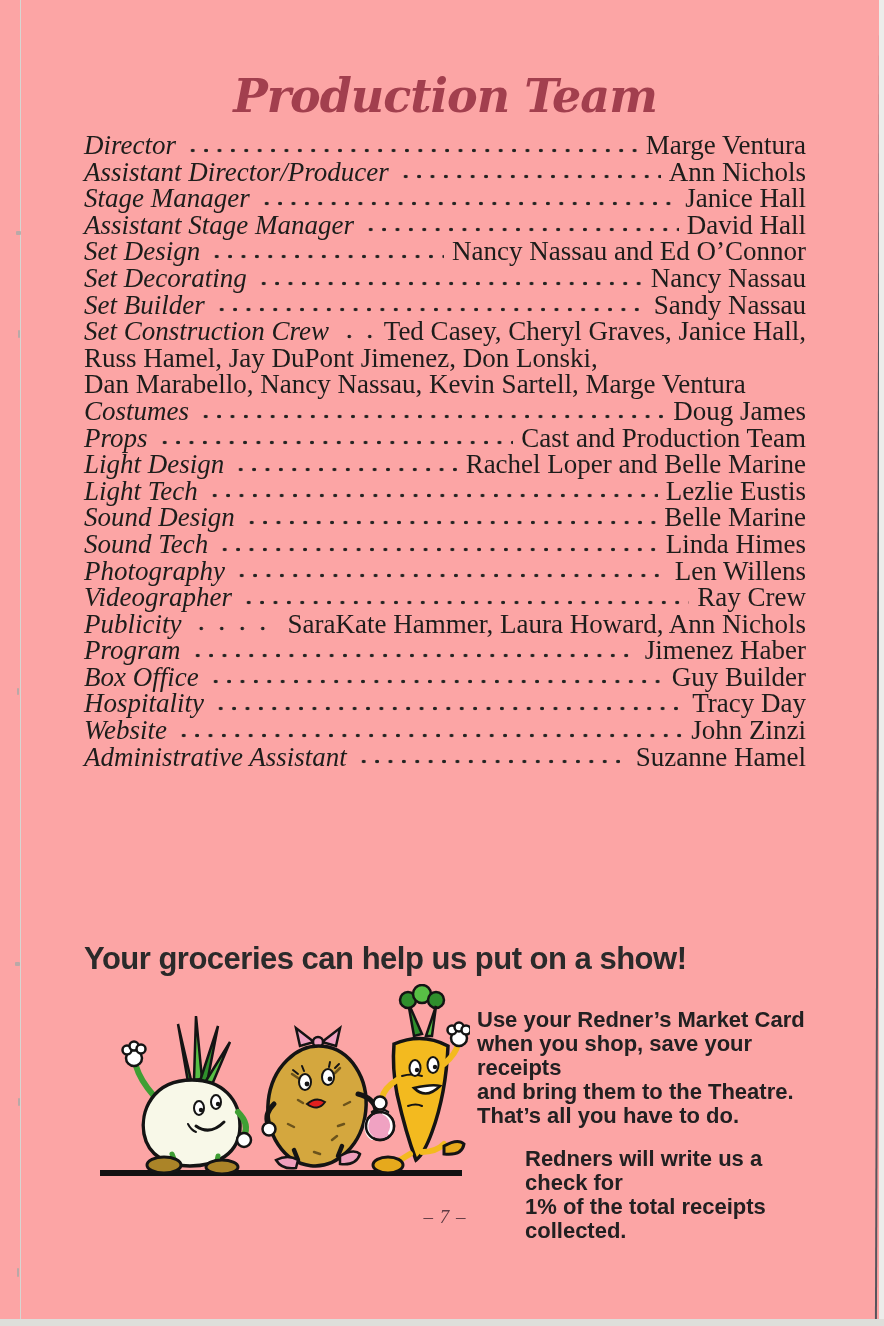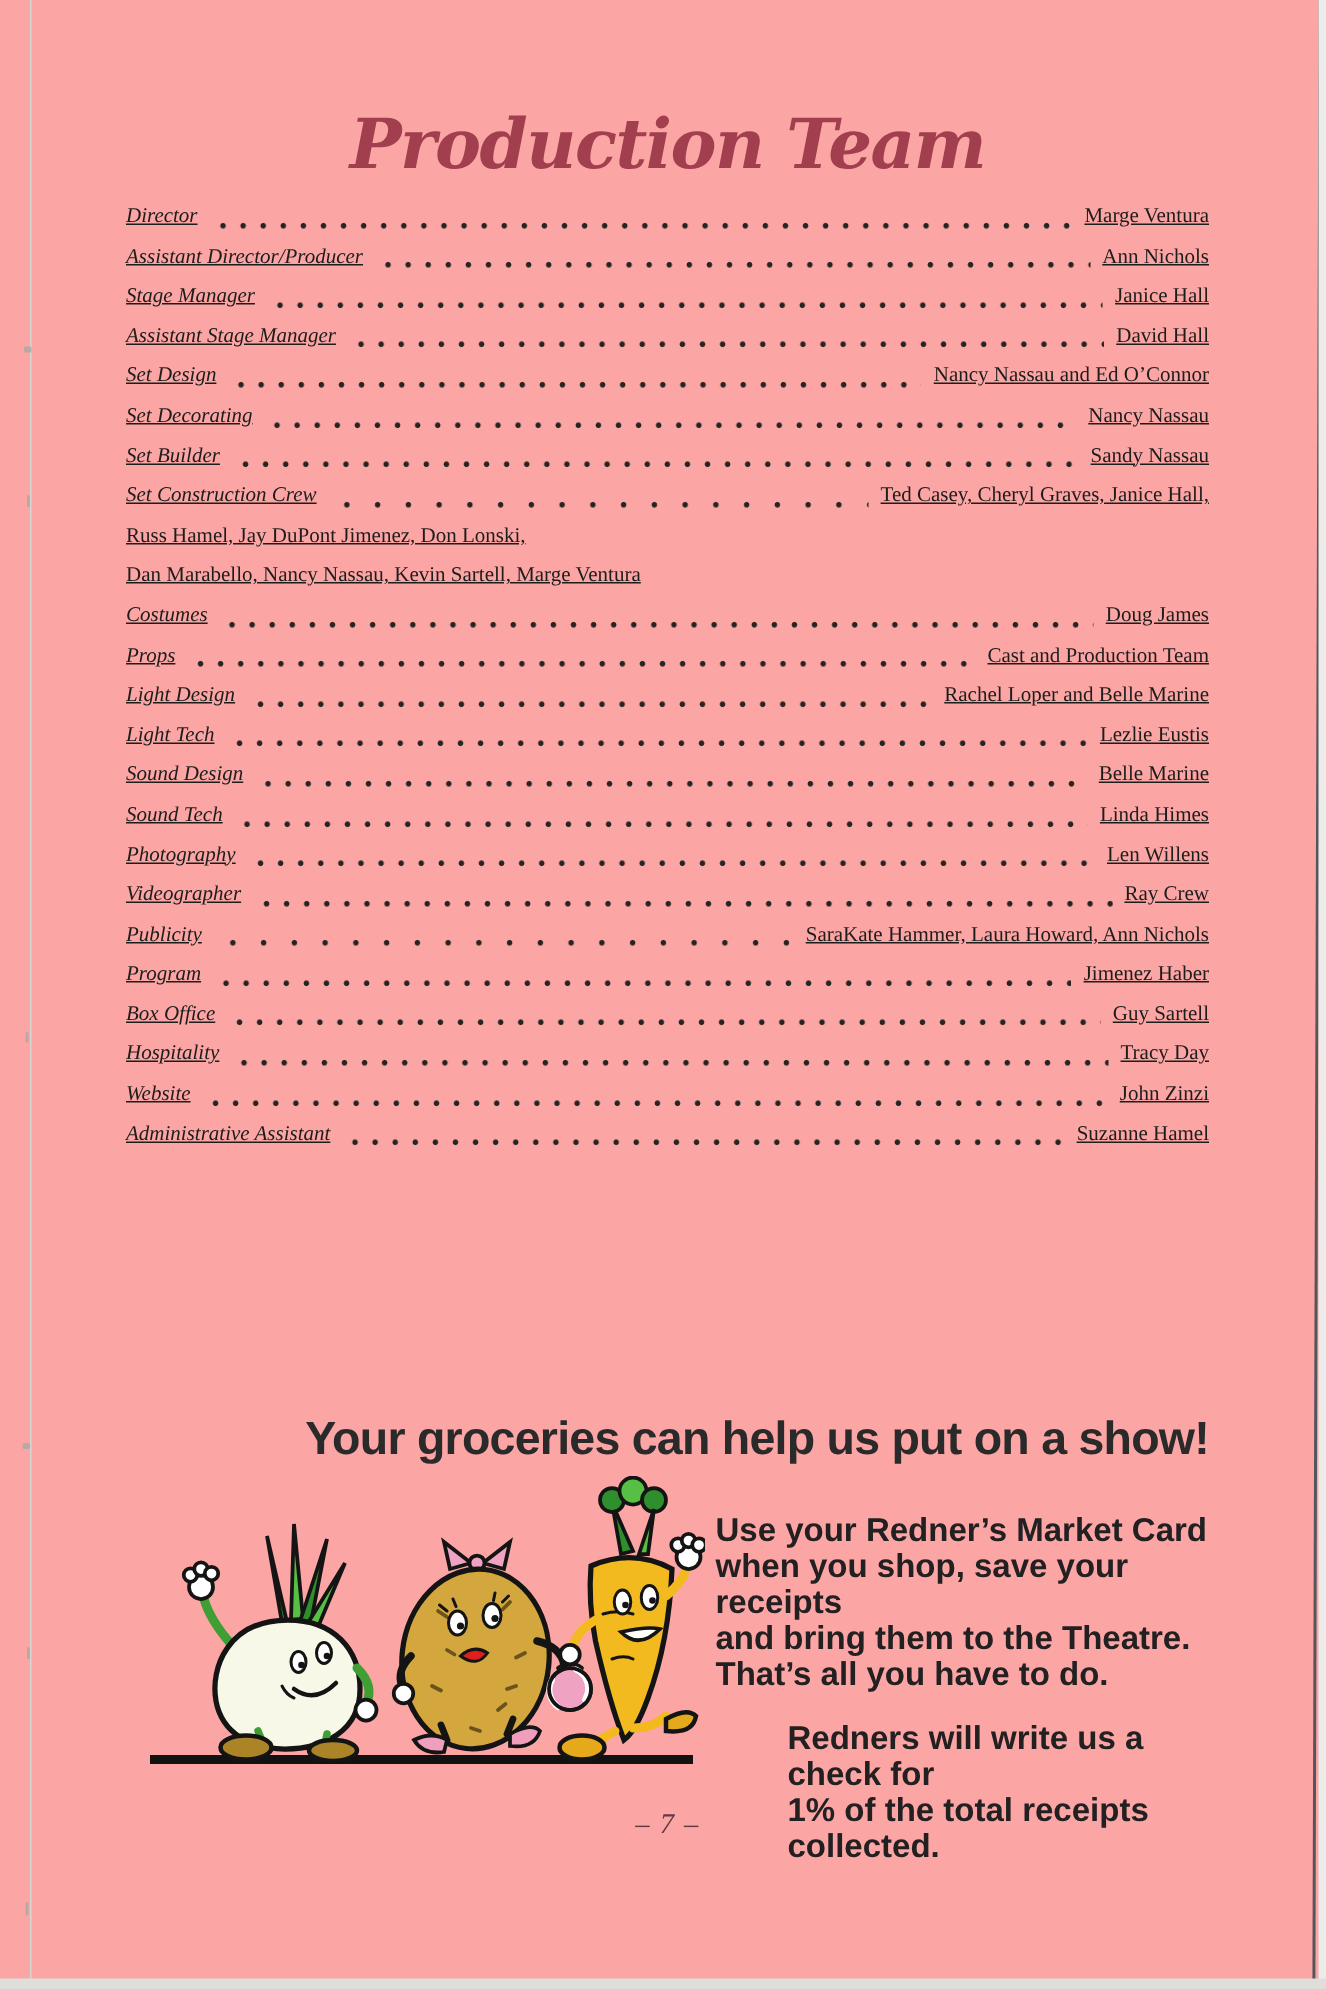--- a/index.html
+++ b/index.html
@@ -19,35 +19,35 @@
   .bottom-edge{position:absolute;left:0;top:1319px;width:884px;height:7px;background:#dededa;}
   
   .title{
     position:absolute;left:84px;top:68px;width:722px;
     text-align:center;
     font-family:"DejaVu Serif", serif;
     font-style:italic;font-weight:bold;
     font-size:46px;line-height:56px;letter-spacing:-1px;
   }
   
-  .credits{position:absolute;left:84px;top:132px;width:722px;font-size:14px;text-decoration:underline;}
+  .credits{position:absolute;left:84px;top:132px;width:722px;font-size:27px;}
   .credit-row{display:flex;line-height:26.6px;}
   .credit-role{font-style:italic;white-space:nowrap;}
   .credit-dots{
     flex:1 1 auto;align-self:flex-end;height:5px;
     margin:0 8px 6px 8px;
     background:radial-gradient(circle, #242422 1.6px, rgba(0,0,0,0) 2.1px) 2px 0 / 13.4px 5px repeat-x;
   }
   .credit-dots.wide{background-size:20.5px 5px;}
   .credit-name{white-space:nowrap;}
   .credit-cont{line-height:26.6px;text-align:left;}
   
   .ad-headline{
     position:absolute;left:84px;top:941px;width:722px;
-    text-align:right;
+    text-align:left;
     font-family:"Liberation Sans", sans-serif;
     font-weight:bold;font-size:31px;letter-spacing:-0.5px;
     color:#2a2a2a;
   }
   .ad-copy{
     position:absolute;left:477px;top:1008px;width:330px;
     font-family:"Liberation Sans", sans-serif;
     font-weight:bold;font-size:22px;line-height:24px;
     color:#222021;
   }
@@ -185,21 +185,21 @@
 
     <div class="credit-row">
       <span class="credit-role">Program</span>
       <span class="credit-dots"></span>
       <span class="credit-name">Jimenez Haber</span>
     </div>
 
     <div class="credit-row">
       <span class="credit-role">Box Office</span>
       <span class="credit-dots"></span>
-      <span class="credit-name">Guy Sartell</span>
+      <span class="credit-name">Guy Builder</span>
     </div>
 
     <div class="credit-row">
       <span class="credit-role">Hospitality</span>
       <span class="credit-dots"></span>
       <span class="credit-name">Tracy Day</span>
     </div>
 
     <div class="credit-row">
       <span class="credit-role">Website</span>

